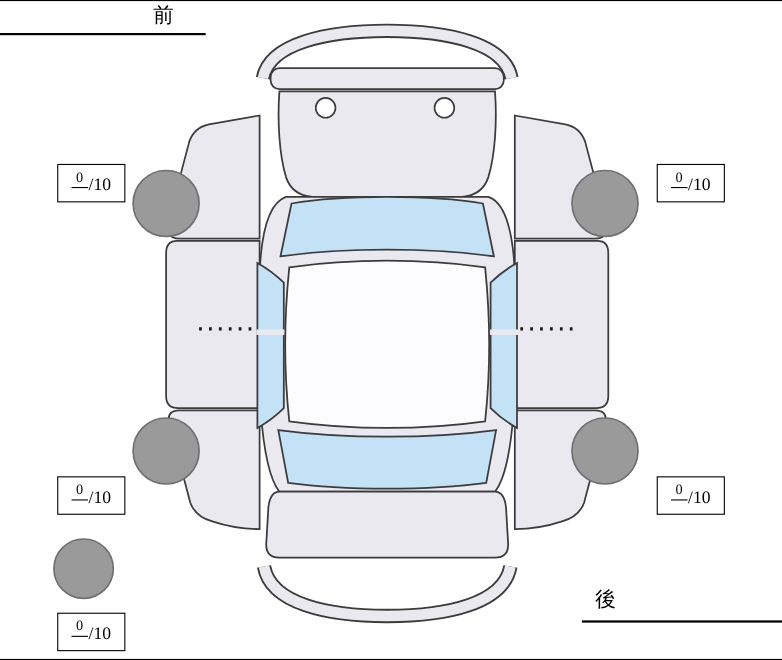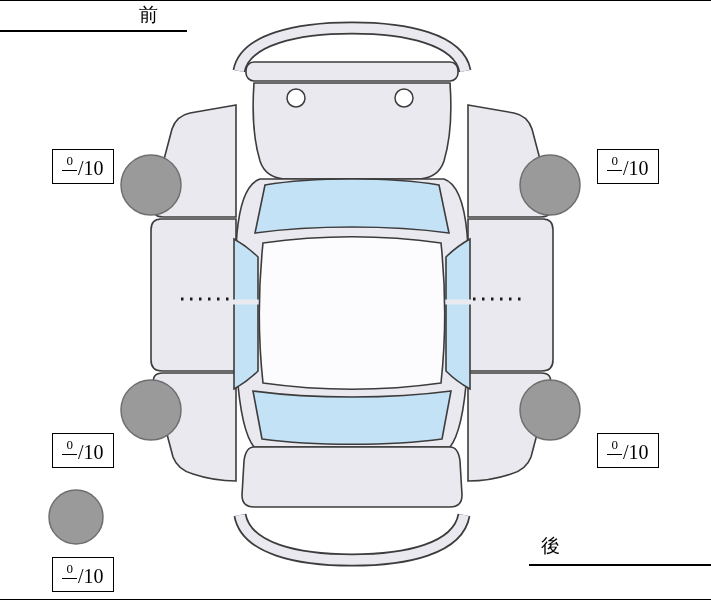--- a/index.html
+++ b/index.html
@@ -26,21 +26,21 @@
   .tire{fill:var(--tire-fill);stroke:#6f6f6f;stroke-width:1.5;}
   .dots{fill:none;stroke:#1a1a1a;stroke-width:3;stroke-dasharray:2.5 6.5;}
   .hole{fill:#fff;stroke:var(--outline);stroke-width:1.5;}
   .pillar{stroke:var(--body-fill);stroke-width:5;}
   .score-box{
     position:absolute;width:62px;height:35px;background:#fff;border:1px solid #000;
     box-sizing:border-box;display:flex;align-items:center;justify-content:center;
     font-family:"Liberation Serif","DejaVu Serif",serif;color:#000;
   }
   .score-num{font-size:13px;border-bottom:1px solid #000;padding:0 4px 1px;transform:translateY(-5px);}
-  .score-den{font-size:20px;margin-left:1px;transform:translateY(2px);}
+  .score-den{font-size:16px;margin-left:1px;transform:translateY(2px);}
 </style>
 </head>
 <body>
 
 <div class="stage">
 
   <span class="dir-label" style="left:139px;top:4px">前</span>
   <div class="dir-line" style="left:0;top:29px;width:187px"></div>
 
   <span class="dir-label" style="left:541px;top:535px">後</span>

